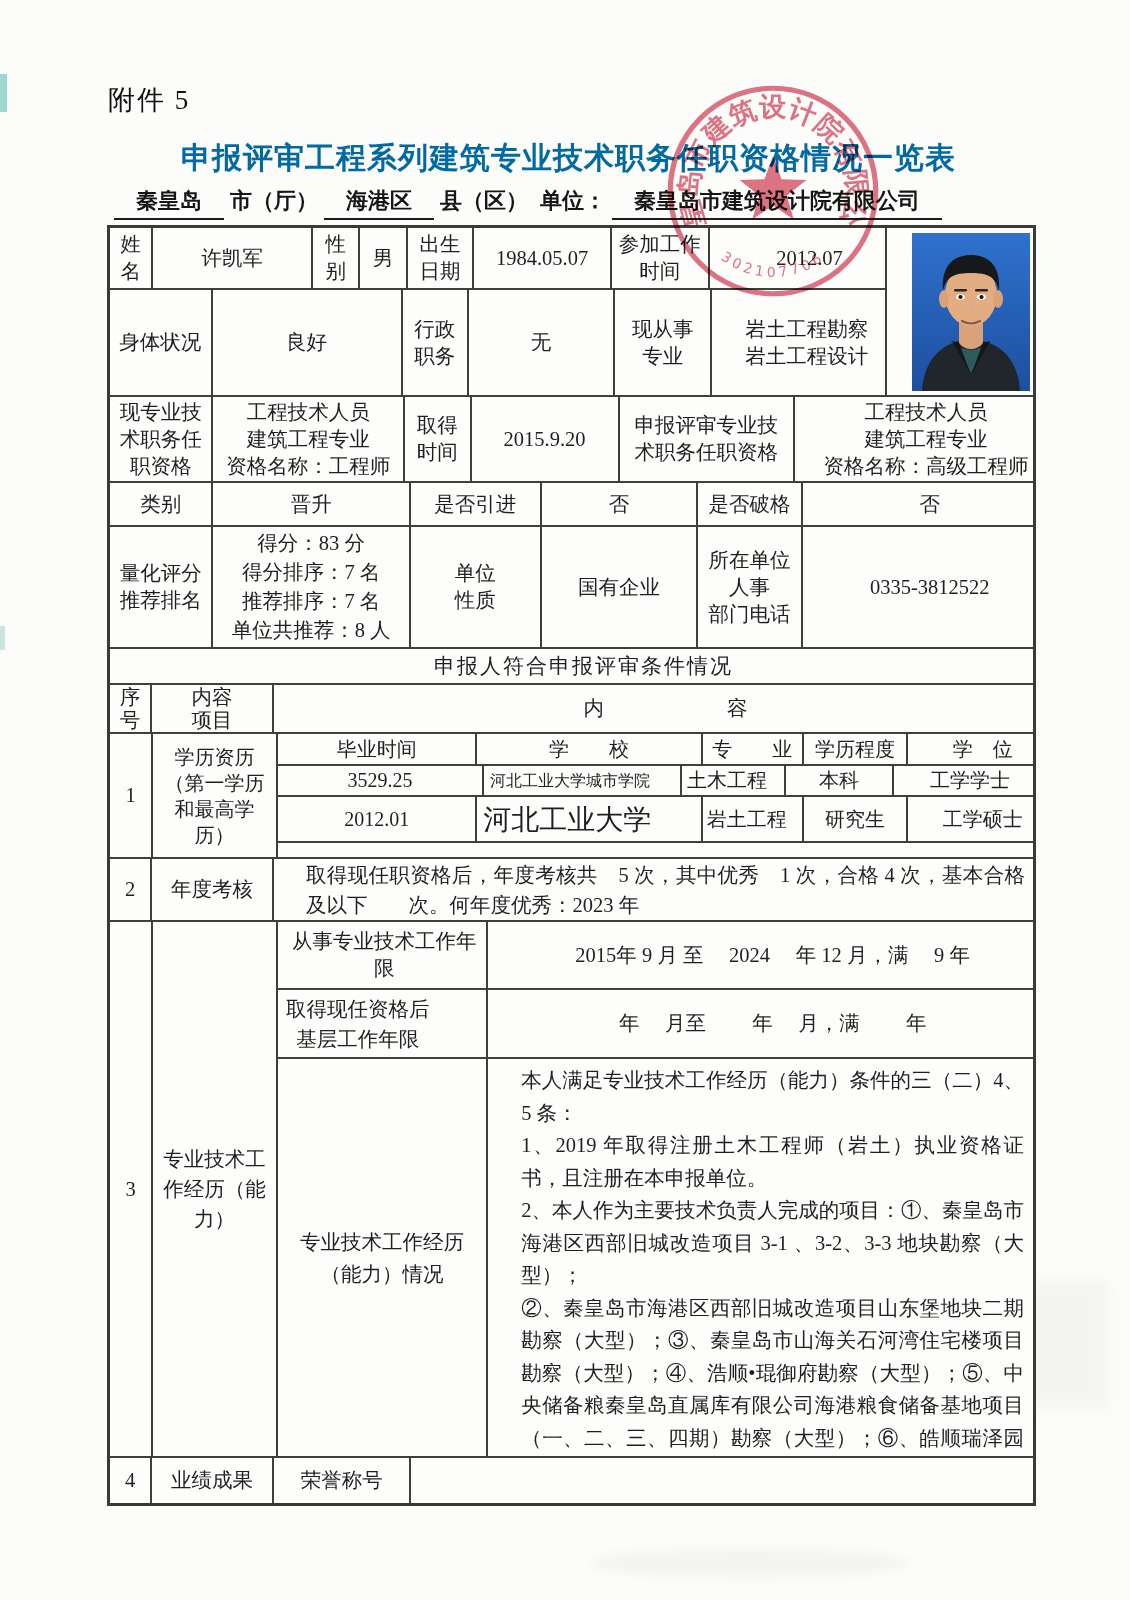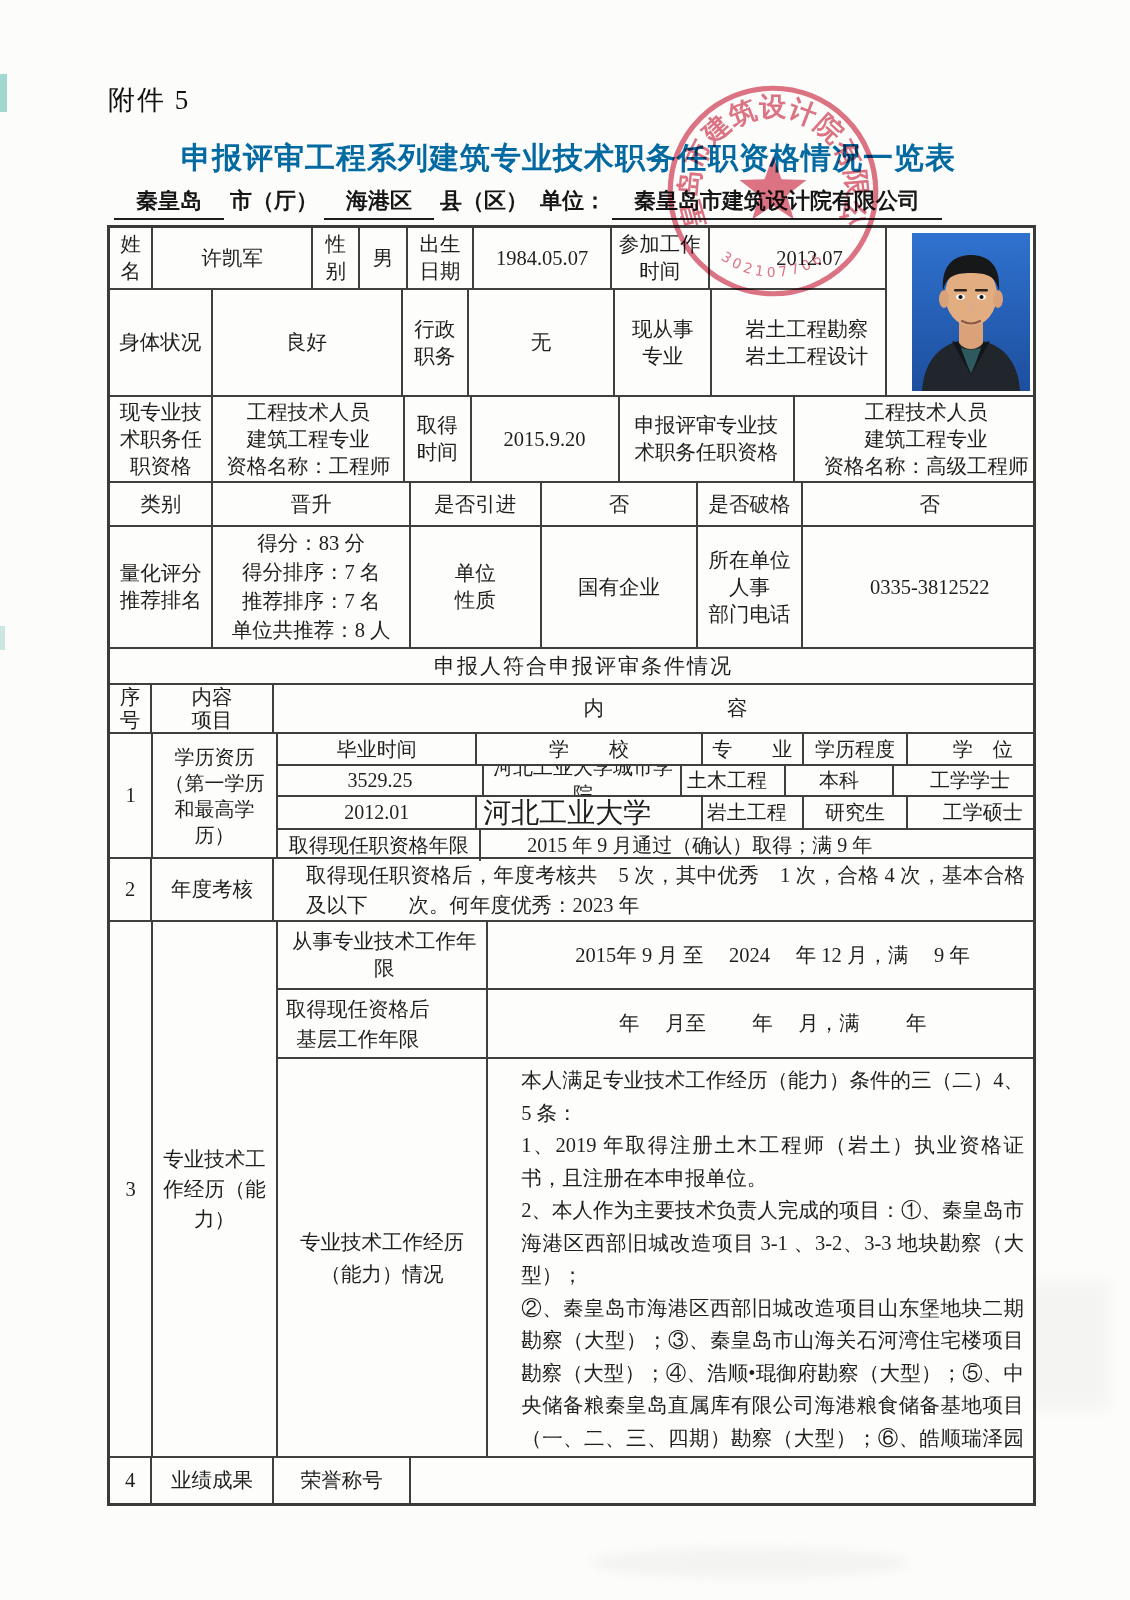--- a/index.html
+++ b/index.html
@@ -195,35 +195,31 @@
       <div class="col endc" style="width:755px">
         <div class="subrow" style="height:32px">
           <div class="c" style="width:206px; font-size:20px">毕业时间</div>
           <div class="c" style="width:233px; font-size:20px">学　　校</div>
           <div class="c" style="width:104px; font-size:20px">专　　业</div>
           <div class="c" style="width:108px; font-size:20px">学历程度</div>
           <div class="c endc" style="width:104px; font-size:20px">学　位</div>
         </div>
         <div class="subrow" style="height:31px">
           <div class="c" style="width:206px; font-size:20px">3529.25</div>
-          <div class="c left" style="width:198px; font-size:20px; padding-left:6px">河北工业大学城市学院</div>
+          <div class="c left" style="width:198px; font-size:16px; padding-left:6px">河北工业大学城市学院</div>
           <div class="c left" style="width:104px; font-size:20px; padding-left:5px">土木工程</div>
           <div class="c" style="width:108px; font-size:20px">本科</div>
           <div class="c endc" style="width:104px; font-size:20px">工学学士</div>
         </div>
         <div class="subrow" style="height:46px">
           <div class="c" style="width:206px; font-size:20px">2012.01</div>
           <div class="c left" style="width:233px; font-size:28px; padding-left:6px">河北工业大学</div>
           <div class="c left" style="width:104px; font-size:20px; ">岩土工程</div>
           <div class="c" style="width:108px; font-size:20px">研究生</div>
           <div class="c endc" style="width:104px; font-size:20px">工学硕士</div>
-        </div>
-        <div class="subrow last" style="height:31px">
-          <div class="c" style="width:210px; font-size:20px">取得现任职资格年限</div>
-          <div class="c endc left" style="width:545px; font-size:20px; padding-left:22px">2015 年 9 月通过（确认）取得；满 9 年</div>
         </div>
       </div>
     </div>
 
     <div class="row" style="height:63px">
       <div class="c" style="width:43px">2</div>
       <div class="c" style="width:125px">年度考核</div>
       <div class="c endc left" style="width:755px; line-height:30px; padding:3px 8px; text-align:justify">取得现任职资格后，年度考核共　5 次，其中优秀　1 次，合格 4 次，基本合格及以下　　次。何年度优秀：2023 年</div>
     </div>
 

